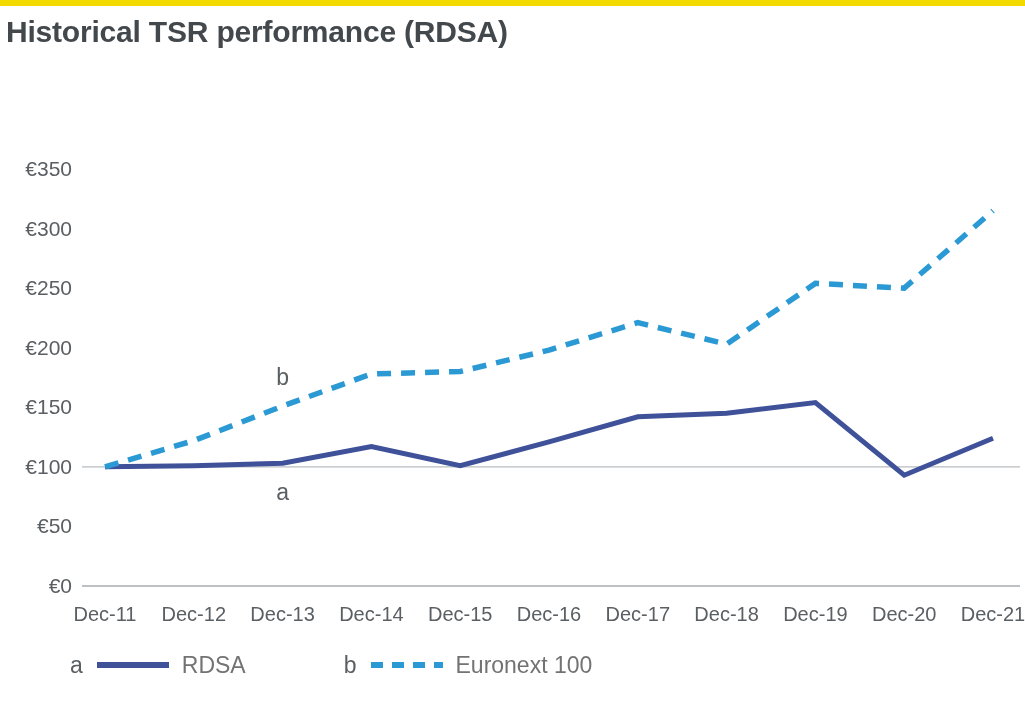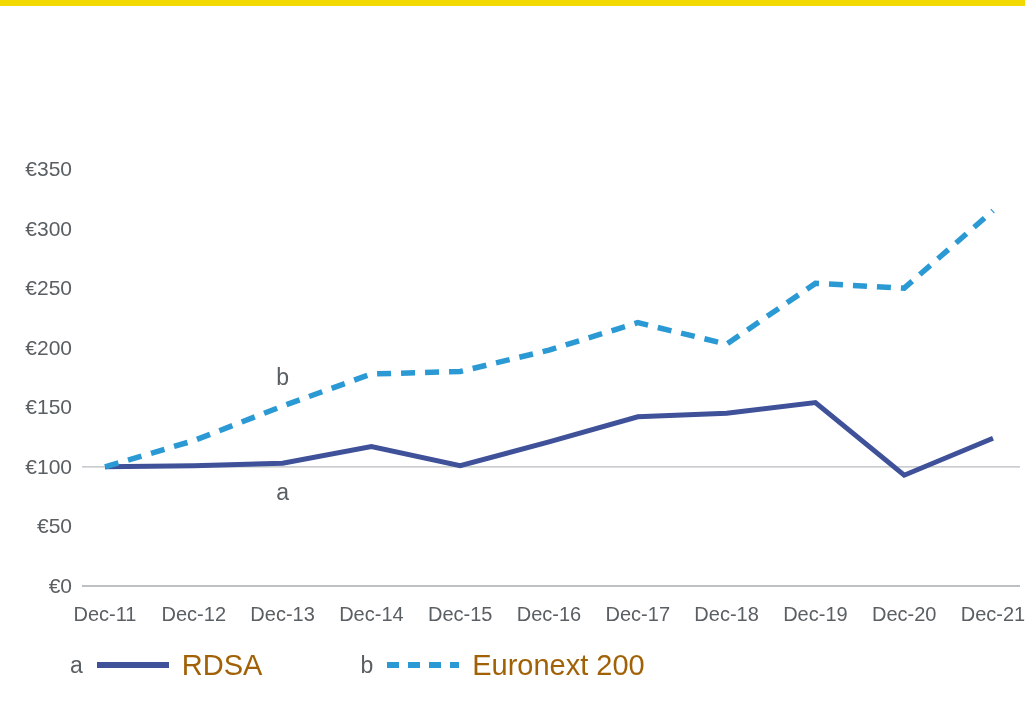--- a/index.html
+++ b/index.html
@@ -103,35 +103,36 @@
     margin-right: 12px;
     line-height: 1;
   }
   .legend-swatch {
     width: 76px;
     height: 16px;
     margin-right: 11px;
     display: block;
   }
   .legend-label {
-    font-size: 29px;
-    color: #a16207;
+    font-size: 23px;
+    color: #737373;
     line-height: 1;
     white-space: nowrap;
   }
   .legend-gap {
     width: 98px;
   }
 </style>
 </head>
 <body>
 
 <div id="top-rule"></div>
 
 <div id="header">
+  <div id="chart-title">Historical TSR performance (RDSA)</div>
 </div>
 
 <div id="plot-area">
   <svg id="plot-svg" width="1025" height="500" viewBox="0 0 1025 500">
     <g id="ytick-labels">
         <text class="ytick-label" x="72" y="453" text-anchor="end">€0</text>
         <text class="ytick-label" x="72" y="393.42857142857144" text-anchor="end">€50</text>
         <text class="ytick-label" x="72" y="333.8571428571429" text-anchor="end">€100</text>
         <text class="ytick-label" x="72" y="274.28571428571433" text-anchor="end">€150</text>
         <text class="ytick-label" x="72" y="214.71428571428572" text-anchor="end">€200</text>
@@ -175,16 +176,16 @@
         <line x1="2" y1="8" x2="74" y2="8" stroke="#3F5199" stroke-width="6"></line>
       </svg>
       <span class="legend-label">RDSA</span>
     </div>
     <div class="legend-gap"></div>
     <div class="legend-entry">
       <span class="legend-key">b</span>
       <svg class="legend-swatch" viewBox="0 0 76 16">
         <line x1="2" y1="8" x2="74" y2="8" stroke="#2B9AD4" stroke-width="6" stroke-dasharray="12 9"></line>
       </svg>
-      <span class="legend-label">Euronext 200</span>
+      <span class="legend-label">Euronext 100</span>
     </div>
   </div>
 </div>
 
 </body></html>

